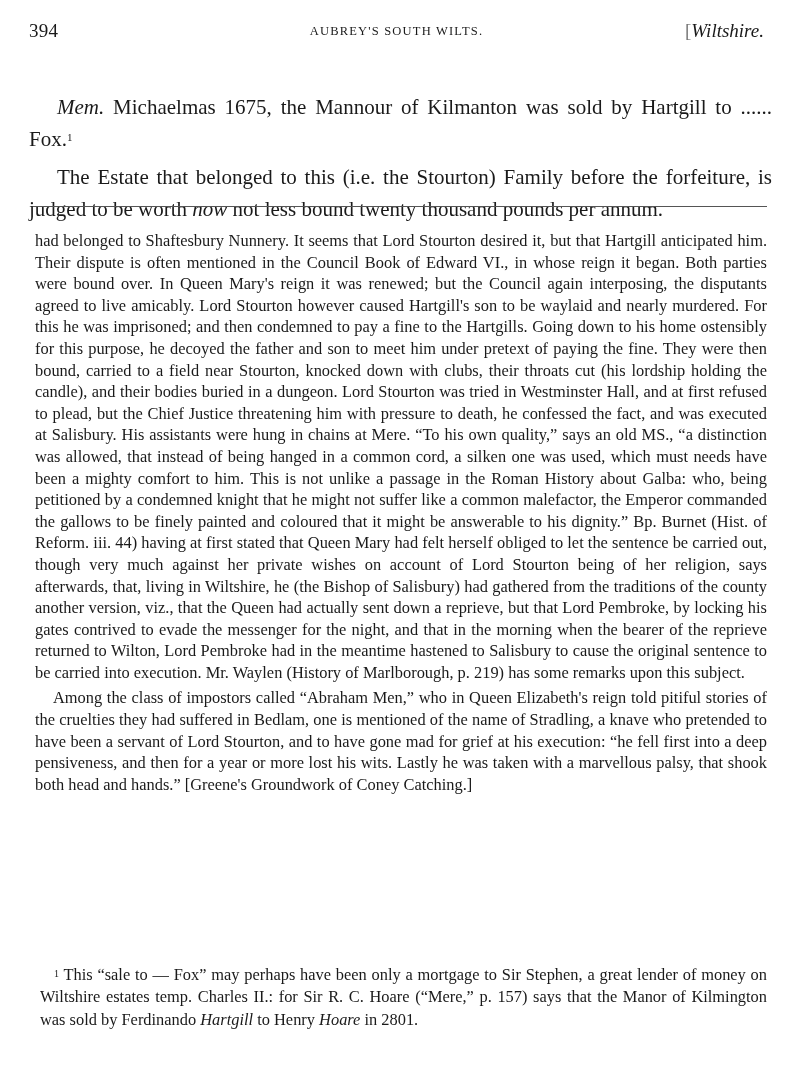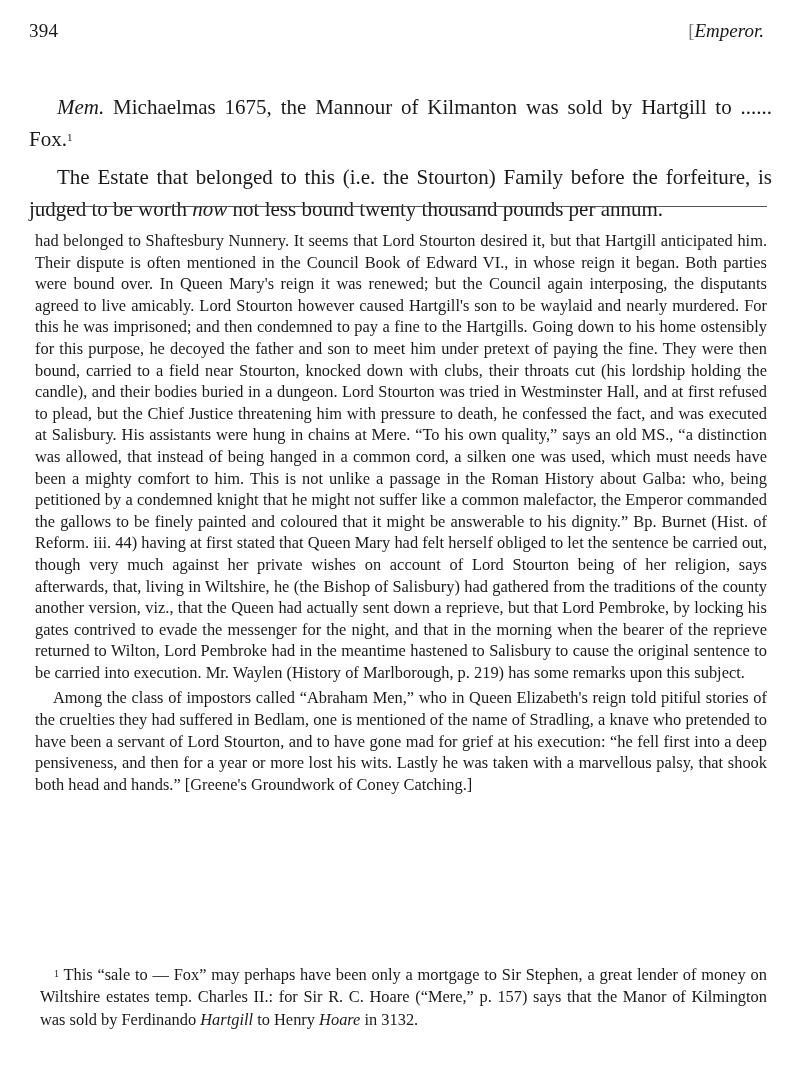--- a/index.html
+++ b/index.html
@@ -28,31 +28,32 @@
 
   .footnote { position: absolute; left: 40px; right: 33px; top: 964px; font-size: 16.4px; line-height: 22.4px; }
   .footnote p { margin: 0; text-align: justify; text-indent: 14px; }
   .footnote sup { font-size: 10px; top: -1px; }
 </style>
 </head>
 <body>
 
 <div class="header">
   <span class="page-num">394</span>
-  <span class="section"><span class="brk">[</span><span>Emperor.</span></span>
+  <div class="running-title">Aubrey's South Wilts.</div>
+  <span class="section"><span class="brk">[</span><span>Wiltshire.</span></span>
 </div>
 
 <div class="main">
   <p class="ind just-last"><i>Mem.</i><span> Michaelmas 1675, the Mannour of Kilmanton was sold by Hartgill to ......</span></p>
   <p style="margin-top:0"><span>Fox.</span><sup>1</sup></p>
   <p class="ind"><span>The Estate that belonged to this (i.e. the Stourton) Family before the forfeiture, is judged to be worth </span><i>now</i><span> not less bound twenty thousand pounds per annum.</span></p>
 </div>
 
 <div class="rule"></div>
 
 <div class="notes">
   <p>had belonged to Shaftesbury Nunnery.  It seems that Lord Stourton desired it, but that Hartgill anticipated him.  Their dispute is often mentioned in the Council Book of Edward VI., in whose reign it began.  Both parties were bound over.  In Queen Mary's reign it was renewed; but the Council again interposing, the disputants agreed to live amicably.  Lord Stourton however caused Hartgill's son to be waylaid and nearly murdered.  For this he was imprisoned; and then condemned to pay a fine to the Hartgills.  Going down to his home ostensibly for this purpose, he decoyed the father and son to meet him under pretext of paying the fine.  They were then bound, carried to a field near Stourton, knocked down with clubs, their throats cut (his lordship holding the candle), and their bodies buried in a dungeon.  Lord Stourton was tried in Westminster Hall, and at first refused to plead, but the Chief Justice threatening him with pressure to death, he confessed the fact, and was executed at Salisbury.  His assistants were hung in chains at Mere.  “To his own quality,” says an old MS., “a distinction was allowed, that instead of being hanged in a common cord, a silken one was used, which must needs have been a mighty comfort to him.  This is not unlike a passage in the Roman History about Galba: who, being petitioned by a condemned knight that he might not suffer like a common malefactor, the Emperor commanded the gallows to be finely painted and coloured that it might be answerable to his dignity.”  Bp. Burnet (Hist. of Reform. iii. 44) having at first stated that Queen Mary had felt herself obliged to let the sentence be carried out, though very much against her private wishes on account of Lord Stourton being of her religion, says afterwards, that, living in Wiltshire, he (the Bishop of Salisbury) had gathered from the traditions of the county another version, viz., that the Queen had actually sent down a reprieve, but that Lord Pembroke, by locking his gates contrived to evade the messenger for the night, and that in the morning when the bearer of the reprieve returned to Wilton, Lord Pembroke had in the meantime hastened to Salisbury to cause the original sentence to be carried into execution.  Mr. Waylen (History of Marlborough, p. 219) has some remarks upon this subject.</p>
   <p class="ind">Among the class of impostors called “Abraham Men,” who in Queen Elizabeth's reign told pitiful stories of the cruelties they had suffered in Bedlam, one is mentioned of the name of Stradling, a knave who pretended to have been a servant of Lord Stourton, and to have gone mad for grief at his execution: “he fell first into a deep pensiveness, and then for a year or more lost his wits.  Lastly he was taken with a marvellous palsy, that shook both head and hands.” [Greene's Groundwork of Coney Catching.]</p>
 </div>
 
 <div class="footnote">
-  <p><sup>1</sup><span> This “sale to — Fox” may perhaps have been only a mortgage to Sir Stephen, a great lender of money on Wiltshire estates temp. Charles II.: for Sir R. C. Hoare (“Mere,” p. 157) says that the Manor of Kilmington was sold by Ferdinando </span><i>Hartgill</i><span> to Henry </span><i>Hoare</i><span> in 3132.</span></p>
+  <p><sup>1</sup><span> This “sale to — Fox” may perhaps have been only a mortgage to Sir Stephen, a great lender of money on Wiltshire estates temp. Charles II.: for Sir R. C. Hoare (“Mere,” p. 157) says that the Manor of Kilmington was sold by Ferdinando </span><i>Hartgill</i><span> to Henry </span><i>Hoare</i><span> in 2801.</span></p>
 </div>
 
 </body></html>

